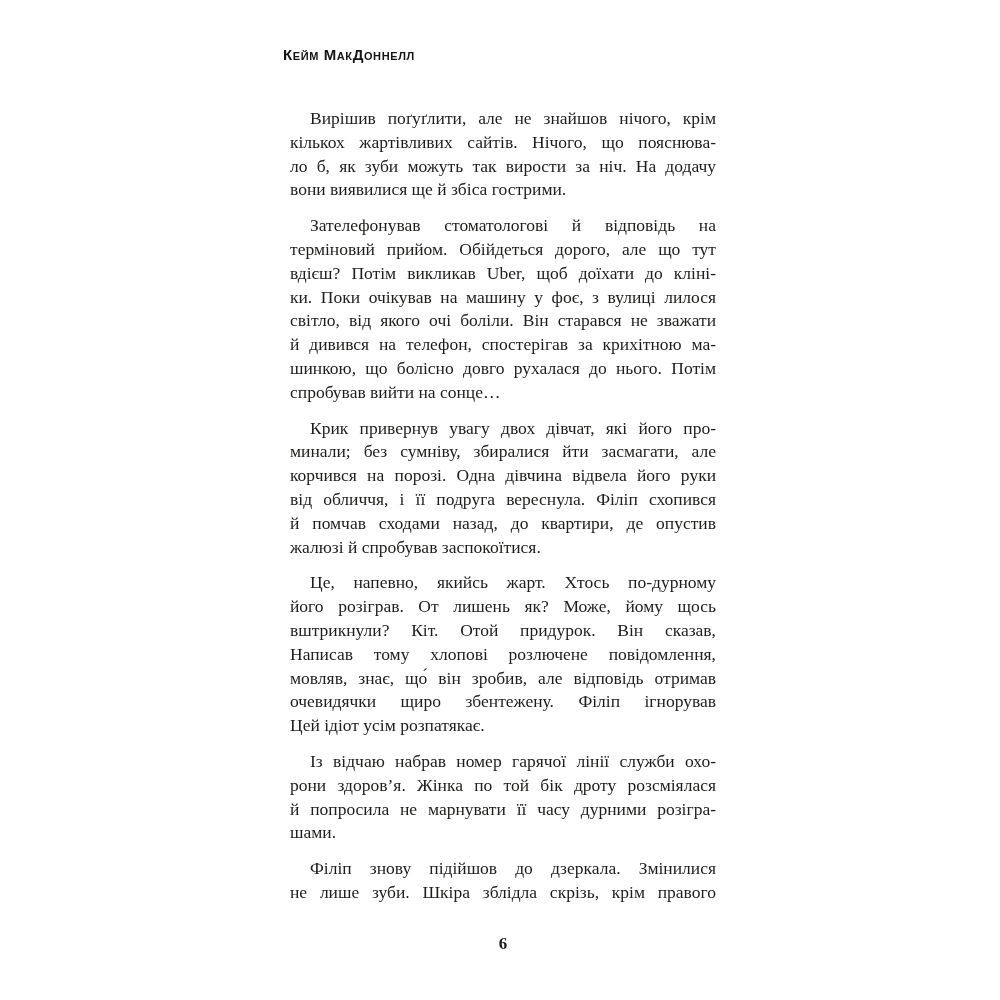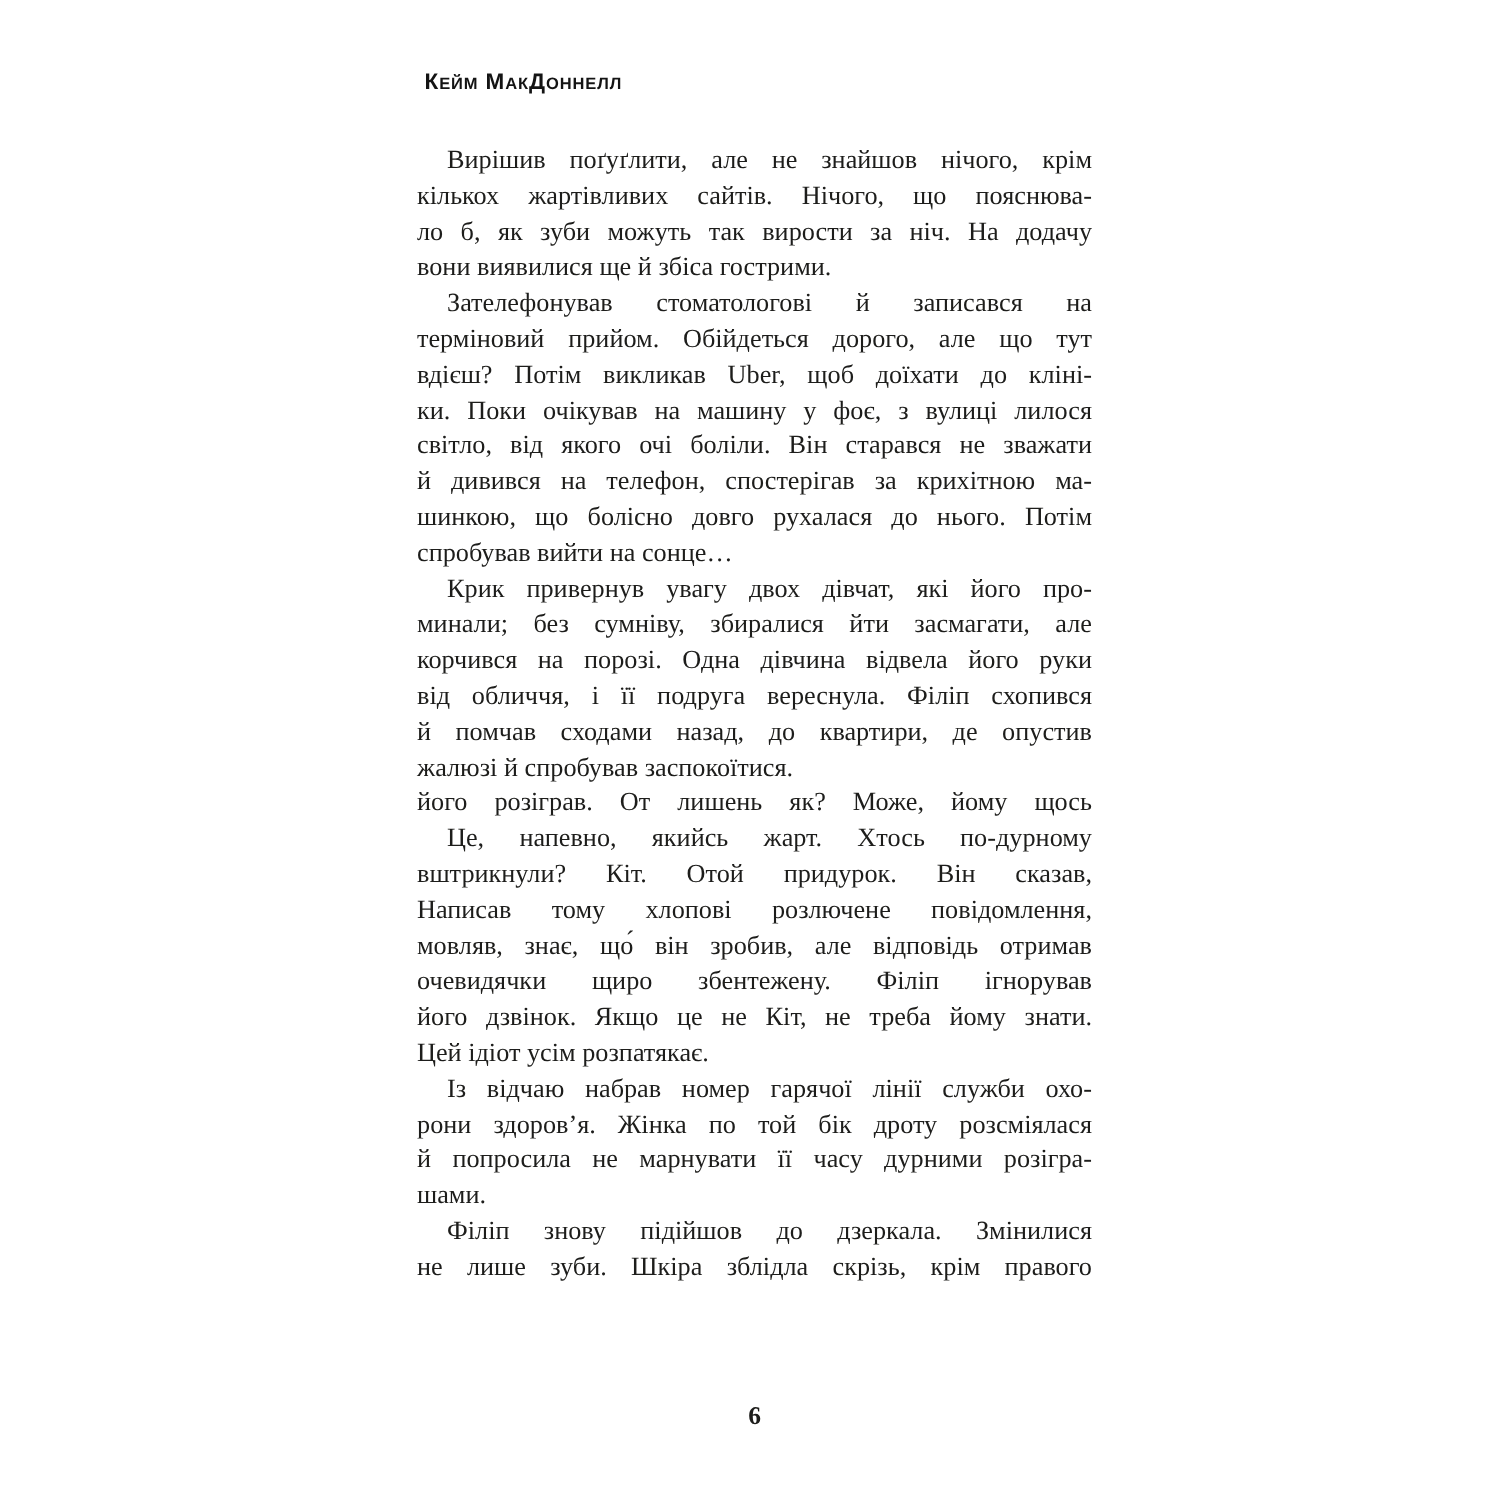--- a/index.html
+++ b/index.html
@@ -29,21 +29,21 @@
     position: absolute;
     left: 278px;
     top: 95px;
     width: 450px;
     font-family: "Liberation Serif", "DejaVu Serif", serif;
     font-size: 17.5px;
     line-height: 23.8px;
     color: #1d1d1b;
   }
   .para {
-    margin: 0;
+    margin: 12px;
     padding: 0;
   }
   .line {
     text-align: justify;
     text-align-last: justify;
   }
   .line.first {
     text-indent: 20px;
   }
   .line.endline {
@@ -69,45 +69,44 @@
   <div class="running-header">Кейм МакДоннелл</div>
 
   <div class="text-block">
       <div class="para">
         <div class="line first">Вирішив поґуґлити, але не знайшов нічого, крім</div>
         <div class="line">кількох жартівливих сайтів. Нічого, що пояснюва-</div>
         <div class="line">ло б, як зуби можуть так вирости за ніч. На додачу</div>
         <div class="line endline">вони виявилися ще й збіса гострими.</div>
       </div>
       <div class="para">
-        <div class="line first">Зателефонував стоматологові й записався на</div>
+        <div class="line first">Зателефонував стоматологові й відповідь на</div>
         <div class="line">терміновий прийом. Обійдеться дорого, але що тут</div>
         <div class="line">вдієш? Потім викликав Uber, щоб доїхати до кліні-</div>
         <div class="line">ки. Поки очікував на машину у фоє, з вулиці лилося</div>
         <div class="line">світло, від якого очі боліли. Він старався не зважати</div>
         <div class="line">й дивився на телефон, спостерігав за крихітною ма-</div>
         <div class="line">шинкою, що болісно довго рухалася до нього. Потім</div>
         <div class="line endline">спробував вийти на сонце…</div>
       </div>
       <div class="para">
         <div class="line first">Крик привернув увагу двох дівчат, які його про-</div>
         <div class="line">минали; без сумніву, збиралися йти засмагати, але</div>
         <div class="line">корчився на порозі. Одна дівчина відвела його руки</div>
         <div class="line">від обличчя, і її подруга вереснула. Філіп схопився</div>
         <div class="line">й помчав сходами назад, до квартири, де опустив</div>
         <div class="line endline">жалюзі й спробував заспокоїтися.</div>
       </div>
       <div class="para">
+        <div class="line first">Це, напевно, якийсь жарт. Хтось по-дурному</div>
         <div class="line">його розіграв. От лишень як? Може, йому щось</div>
-        <div class="line first">Це, напевно, якийсь жарт. Хтось по-дурному</div>
         <div class="line">вштрикнули? Кіт. Отой придурок. Він сказав,</div>
         <div class="line">Написав тому хлопові розлючене повідомлення,</div>
         <div class="line">мовляв, знає, що́ він зробив, але відповідь отримав</div>
         <div class="line">очевидячки щиро збентежену. Філіп ігнорував</div>
-        <div class="line">його дзвінок. Якщо це не Кіт, не треба йому знати.</div>
         <div class="line endline">Цей ідіот усім розпатякає.</div>
       </div>
       <div class="para">
         <div class="line first">Із відчаю набрав номер гарячої лінії служби охо-</div>
         <div class="line">рони здоров’я. Жінка по той бік дроту розсміялася</div>
         <div class="line">й попросила не марнувати її часу дурними розігра-</div>
         <div class="line endline">шами.</div>
       </div>
       <div class="para">
         <div class="line first">Філіп знову підійшов до дзеркала. Змінилися</div>

